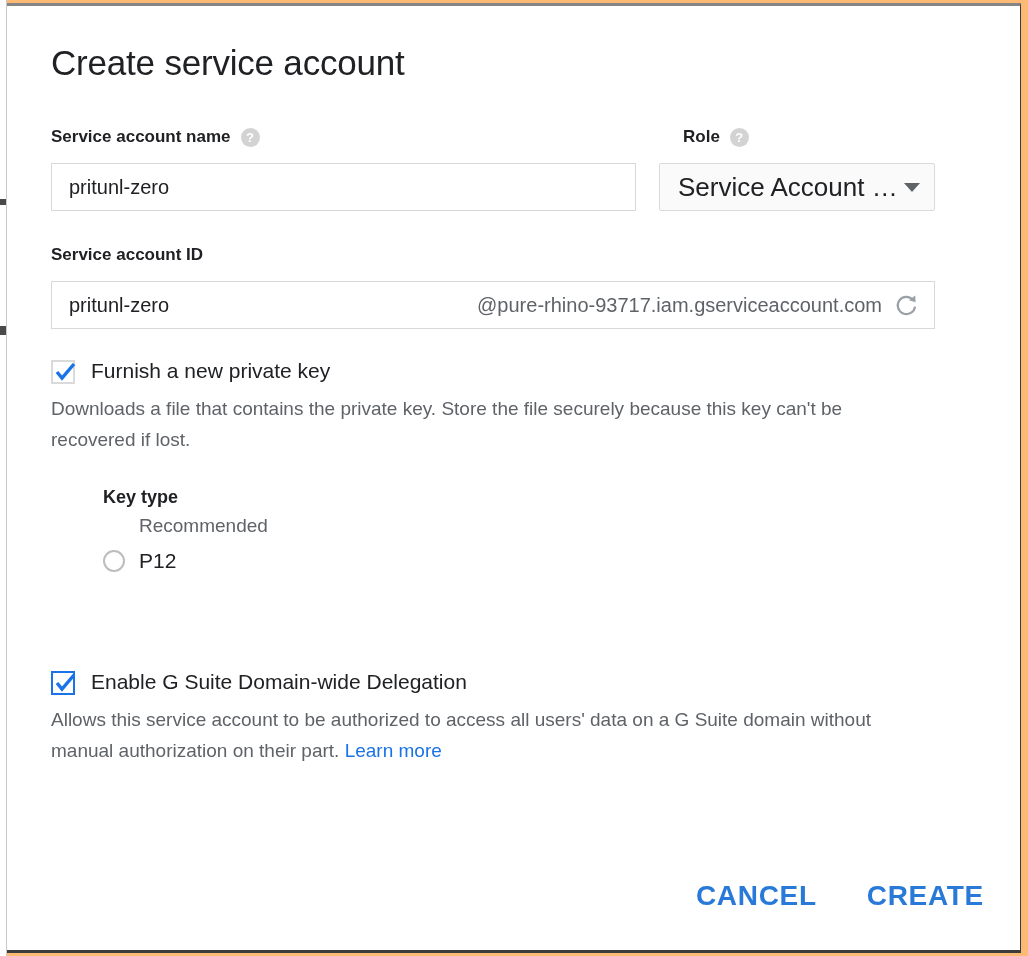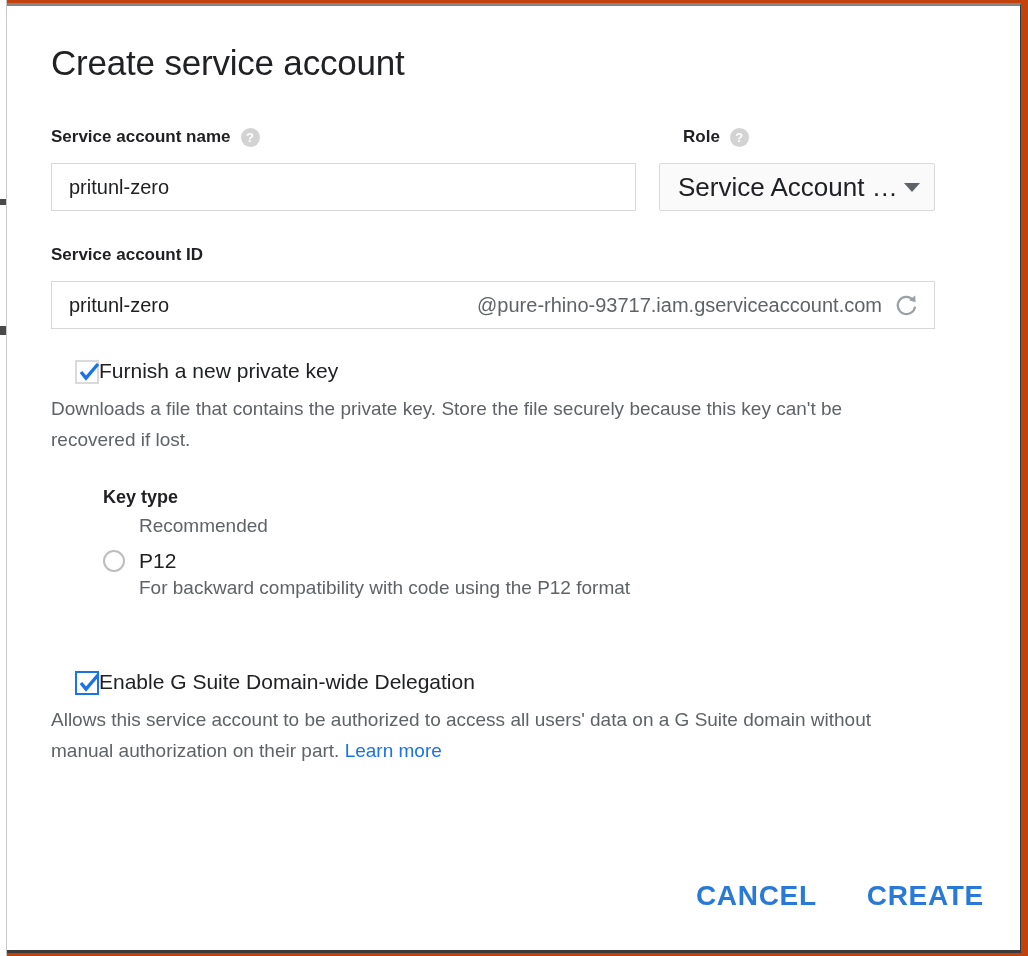--- a/index.html
+++ b/index.html
@@ -9,21 +9,21 @@
   }
   body {
     font-family: "Liberation Sans", sans-serif;
     -webkit-font-smoothing: antialiased;
   }
 
   .screen {
     position: relative;
     width: 1028px;
     height: 956px;
-    background: #c2410c;
+    background: #fdba74;
     overflow: hidden;
     box-sizing: border-box;
   }
 
   
   .bg-left-strip {
     position: absolute;
     left: 0; top: 0;
     width: 7px; height: 956px;
     background: #ffffff;
@@ -175,21 +175,21 @@
   }
 
   
   .check-block { position: absolute; }
   .cb-key   { left: 44px; top: 352px; width: 920px; }
   .cb-gsuite{ left: 44px; top: 663px; width: 920px; }
 
   .check-head {
     display: flex;
     align-items: flex-start;
-    margin-left: 24px;
+    gap: 16px;
   }
   .checkbox {
     width: 24px;
     height: 24px;
     box-sizing: border-box;
     position: relative;
     flex: 0 0 24px;
     margin-top: 2px;
     cursor: pointer;
   }
@@ -350,21 +350,20 @@
 
       <div class="keytype">
         <div class="keytype-title">Key type</div>
 
         <div class="radio-sub">Recommended</div>
 
         <div class="radio-row radio-group-2">
           <span class="radio"></span>
           <span class="radio-label">P12</span>
         </div>
-        <div class="radio-sub">For backward compatibility with code using the P12 format</div>
       </div>
 
       <div class="check-block cb-gsuite">
         <div class="check-head">
           <span class="checkbox blue">
             <svg viewBox="0 0 30 30" aria-hidden="true">
               <polyline points="7,15 12,21 24,7" fill="none" stroke="#1a73e8" stroke-width="3.4"></polyline>
             </svg>
           </span>
           <span class="check-title">Enable G Suite Domain-wide Delegation</span>

